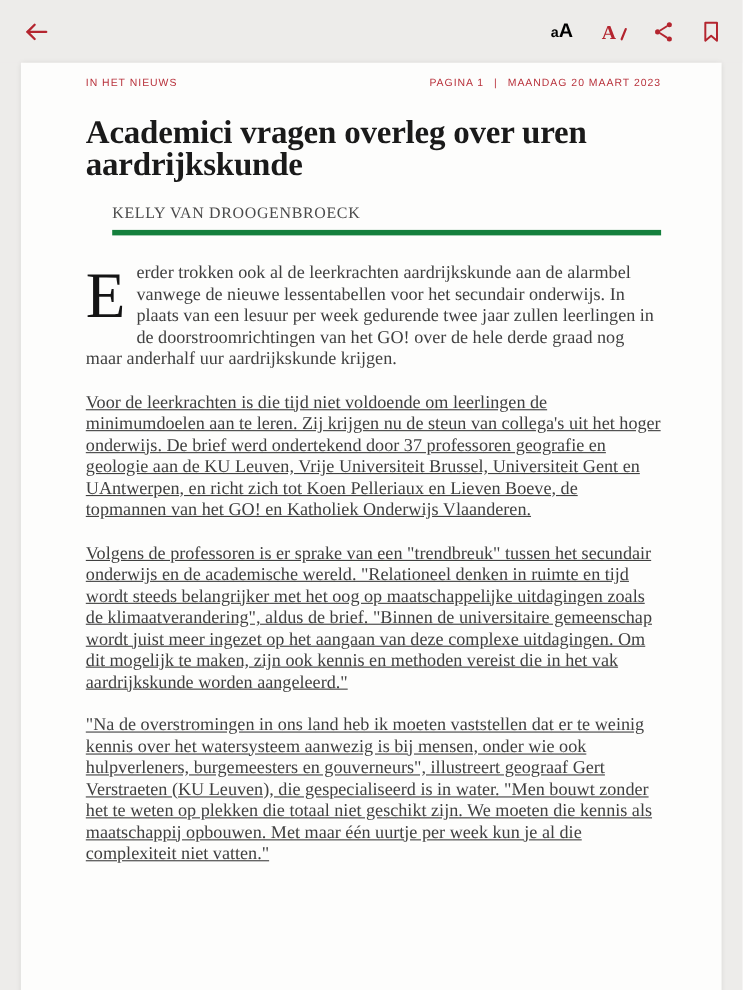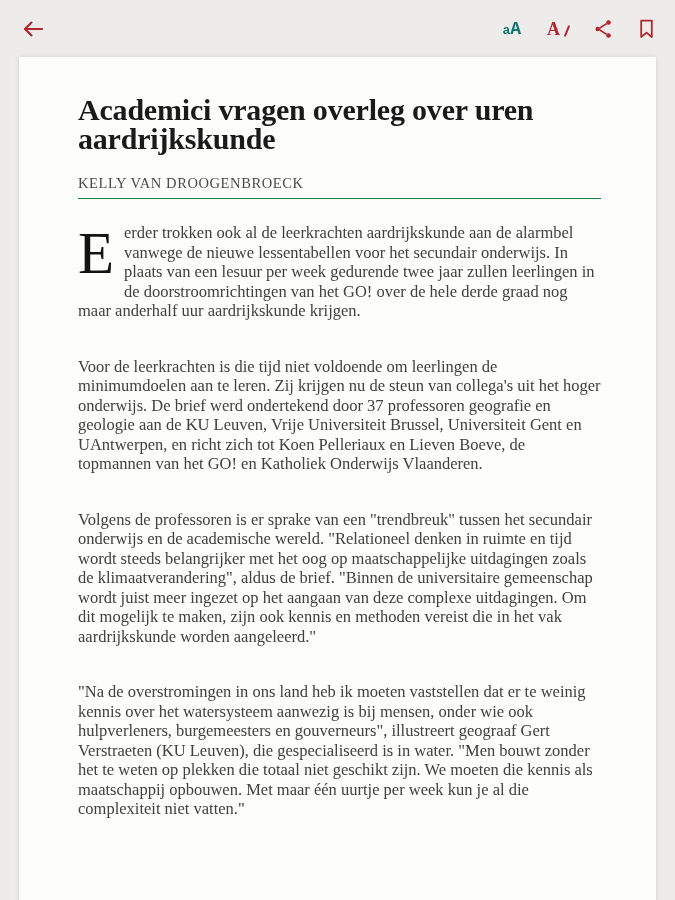--- a/index.html
+++ b/index.html
@@ -7,21 +7,21 @@
   body { background:#edecea; font-family:"Liberation Serif", serif; position:relative; }
 
   
   .toolbar {
     position:absolute; top:0; left:0; width:675px; height:57px;
     display:flex; align-items:center; justify-content:space-between;
     padding:0 21px; background:#edecea;
   }
   .toolbar .right { display:flex; align-items:center; gap:26px; }
   .icon-btn { display:flex; align-items:center; justify-content:center; cursor:pointer; color:#b4252f; }
-  .textsize-icon { font-family:Liberation Mono, monospace; font-weight:bold; color:#0f766e; line-height:1; }
+  .textsize-icon { font-family:Liberation Sans, sans-serif; font-weight:bold; color:#000000; line-height:1; }
   .textsize-icon .small-a { font-size:13px; }
   .textsize-icon .big-a { font-size:18px; }
   .fontstyle-icon { font-family:"Liberation Serif", serif; font-weight:bold; color:#b4252f; font-size:18px; line-height:1; position:relative; padding-right:8px; }
   .fontstyle-icon .slash {
     position:absolute; right:0; bottom:1px; width:1.8px; height:12px;
     background:#b4252f; transform:rotate(22deg); border-radius:1px;
   }
 
   
   .card {
@@ -43,32 +43,32 @@
     font-size:30px; line-height:29px; color:#1a1a1a;
     letter-spacing:-0.2px;
   }
 
   .intro {
     margin-top:20px;
     font-family:"Liberation Serif", serif; font-weight:bold;
     font-size:17.5px; line-height:23px; color:#2d2d2d;
   }
 
-  .byline-block { margin-top:21px; border-bottom:1px solid #15803d; padding-bottom:6px; }
+  .byline-block { margin-top:21px; border-bottom:5px solid #15803d; padding-bottom:6px;margin-left:24px; }
   .byline {
     font-family:"Liberation Serif", serif; font-size:14.5px;
     letter-spacing:0.6px; color:#4a4a4a;
   }
 
   .body-copy { margin-top:24px; }
   .body-copy p {
     font-family:"Liberation Serif", serif;
     font-size:16.5px; line-height:19.5px; color:#404040;
   }
-  .body-copy p + p { margin-top:36px; }
+  .body-copy p + p { margin-top:20px;text-decoration:underline; }
 
   .dropcap {
     float:left; width:46px; height:76px;
     font-family:"Liberation Serif", serif;
     font-size:59px; line-height:54px; color:#141414;
     padding-top:3px;
   }
 
   svg { display:block; }
 </style>
@@ -107,20 +107,28 @@
         <svg width="15" height="20" viewBox="0 0 15 20" fill="none" stroke="#b4252f" stroke-width="1.8" stroke-linejoin="round">
           <path d="M2.2 1.6 H12.8 V18 L7.5 13.6 L2.2 18 Z"></path>
         </svg>
       </span>
     </div>
   </div>
 </div>
 
 <div class="card">
 
+  <div class="kicker-row">
+    <span>IN HET NIEUWS</span>
+    <span class="kicker-right">
+      <span>PAGINA 1</span>
+      <span>|</span>
+      <span>MAANDAG 20 MAART 2023</span>
+    </span>
+  </div>
 
   <h1 class="headline">Academici vragen overleg over uren aardrijkskunde</h1>
 
 
   <div class="byline-block">
     <span class="byline">KELLY VAN DROOGENBROECK</span>
   </div>
 
   <div class="body-copy">
     <p><span class="dropcap">E</span><span>erder trokken ook al de leerkrachten aardrijkskunde aan de alarmbel vanwege de nieuwe lessentabellen voor het secundair onderwijs. In plaats van een lesuur per week gedurende twee jaar zullen leerlingen in de doorstroomrichtingen van het GO! over de hele derde graad nog maar anderhalf uur aardrijkskunde krijgen.</span></p>

